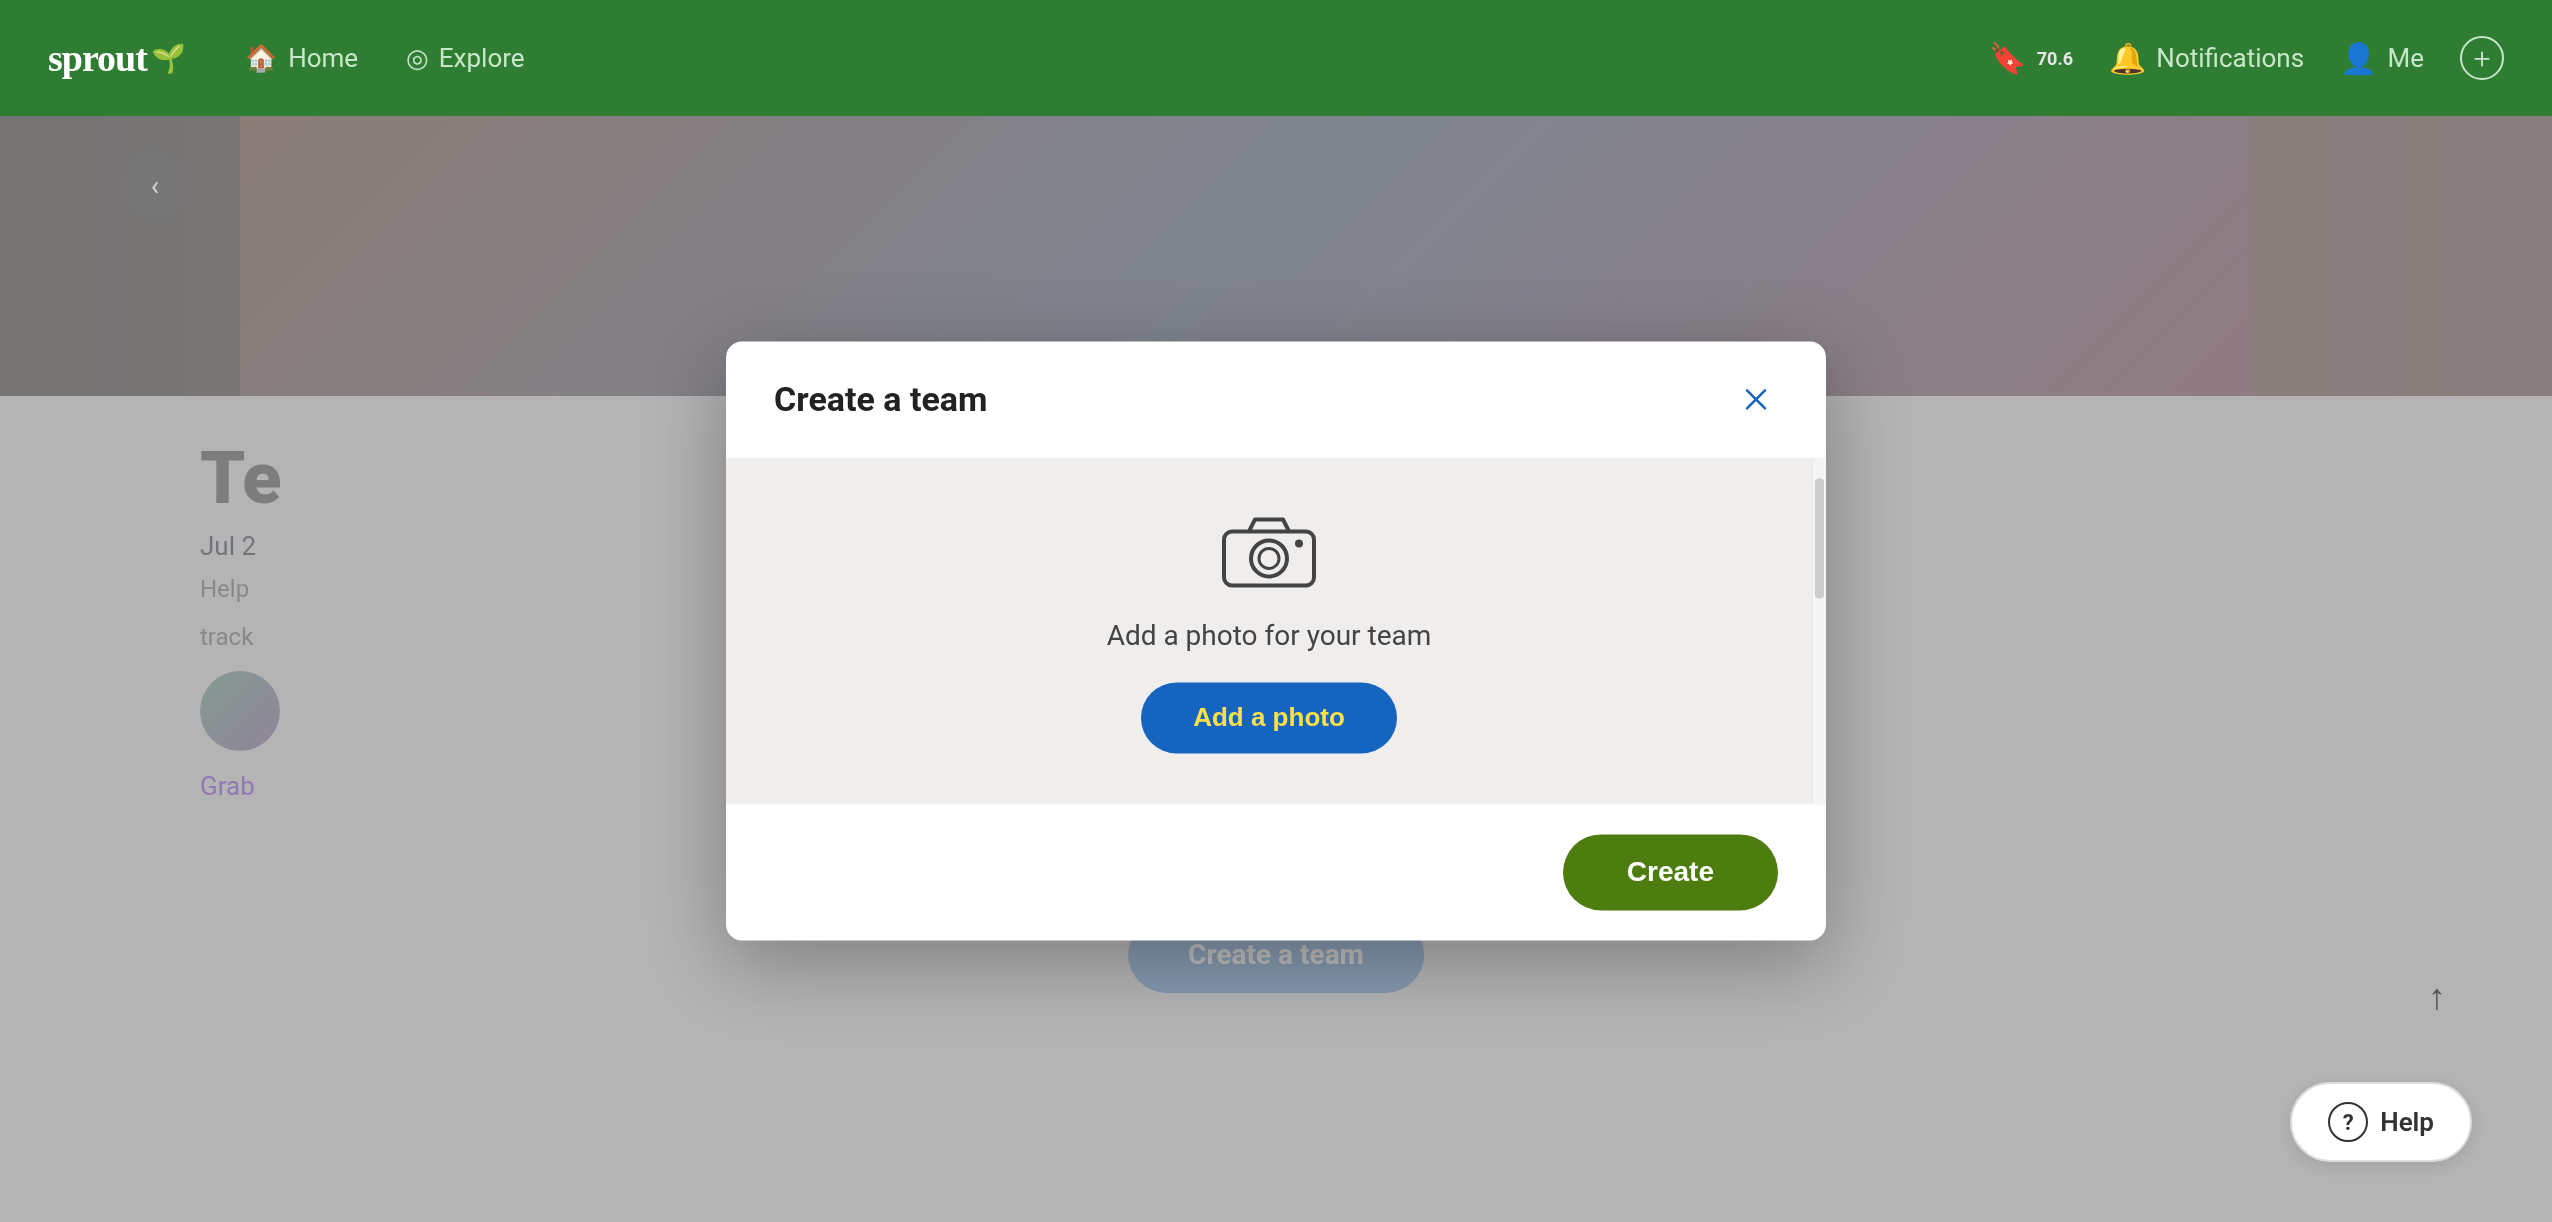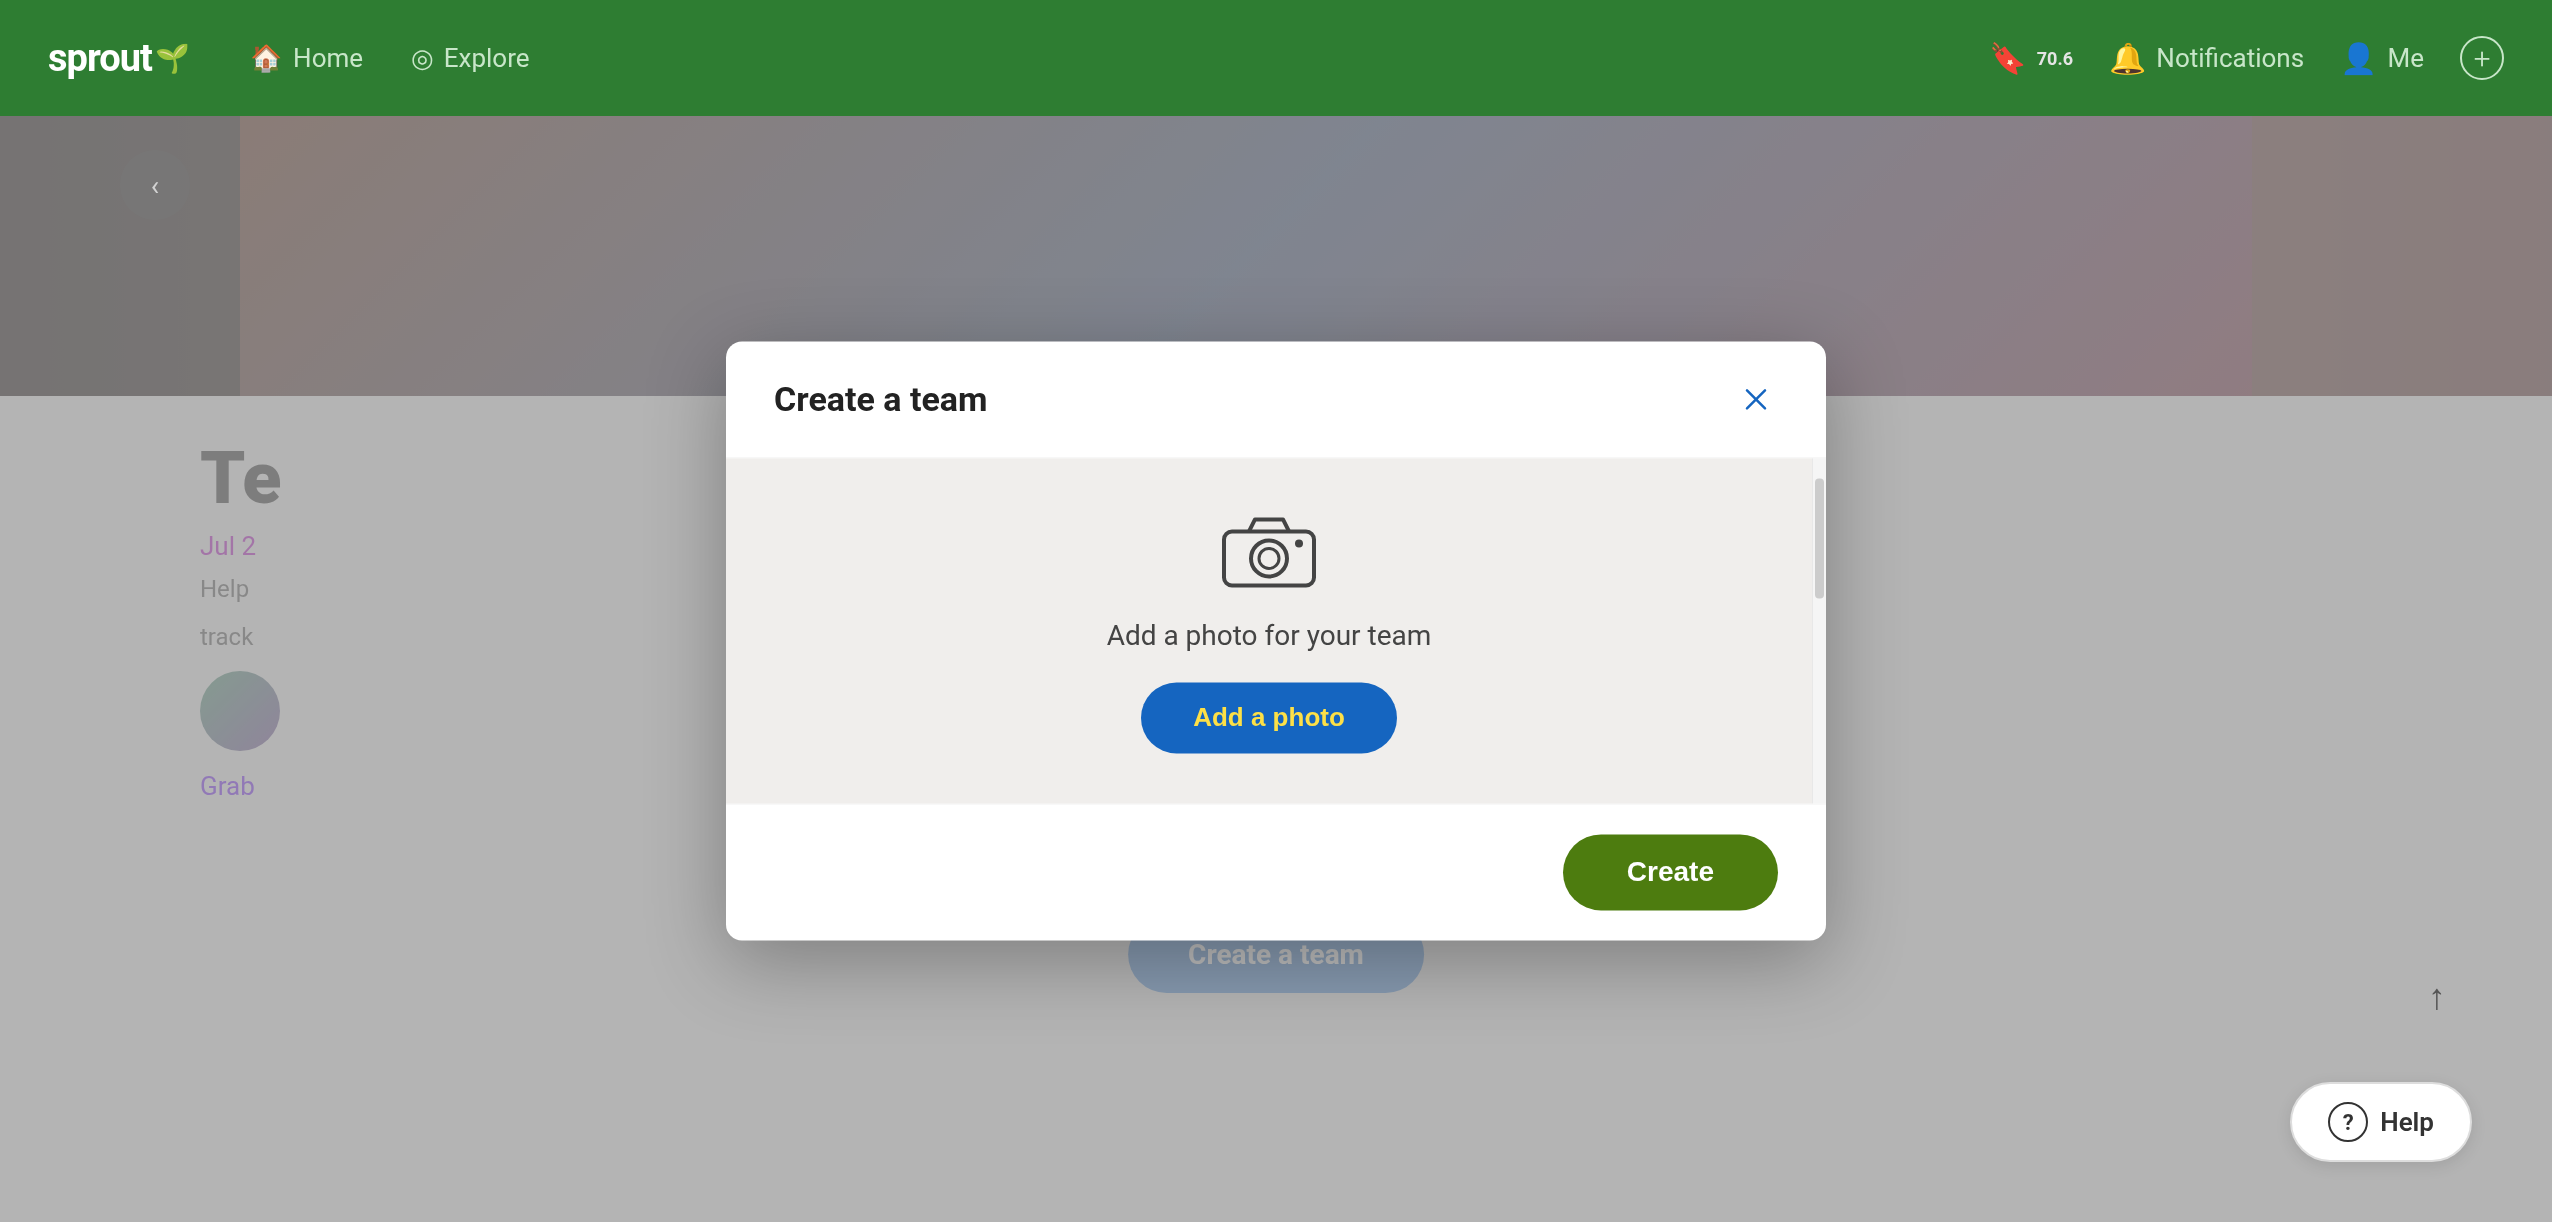--- a/index.html
+++ b/index.html
@@ -18,20 +18,21 @@
     .navbar-logo {
       display: flex;
       align-items: center;
       margin-right: 60px;
     }
     .logo-text {
       color: #fff;
       font-size: 38px;
       font-weight: 700;
       letter-spacing: -1px;
+      font-family: Liberation Serif, serif;
     }
     .logo-leaf {
       font-size: 28px;
       margin-left: 4px;
     }
     .nav-links {
       display: flex;
       gap: 48px;
       flex: 1;
     }
@@ -138,21 +139,21 @@
       padding: 40px 200px;
     }
     .bg-title {
       font-size: 72px;
       font-weight: 900;
       color: #333;
       margin-bottom: 10px;
     }
     .bg-date {
       font-size: 26px;
-      color: #a21caf;
+      color: #0f172a;
       margin-bottom: 14px;
     }
     .bg-desc {
       font-size: 24px;
       color: #555;
       margin-bottom: 20px;
     }
     .bg-avatar {
       width: 80px;
       height: 80px;

